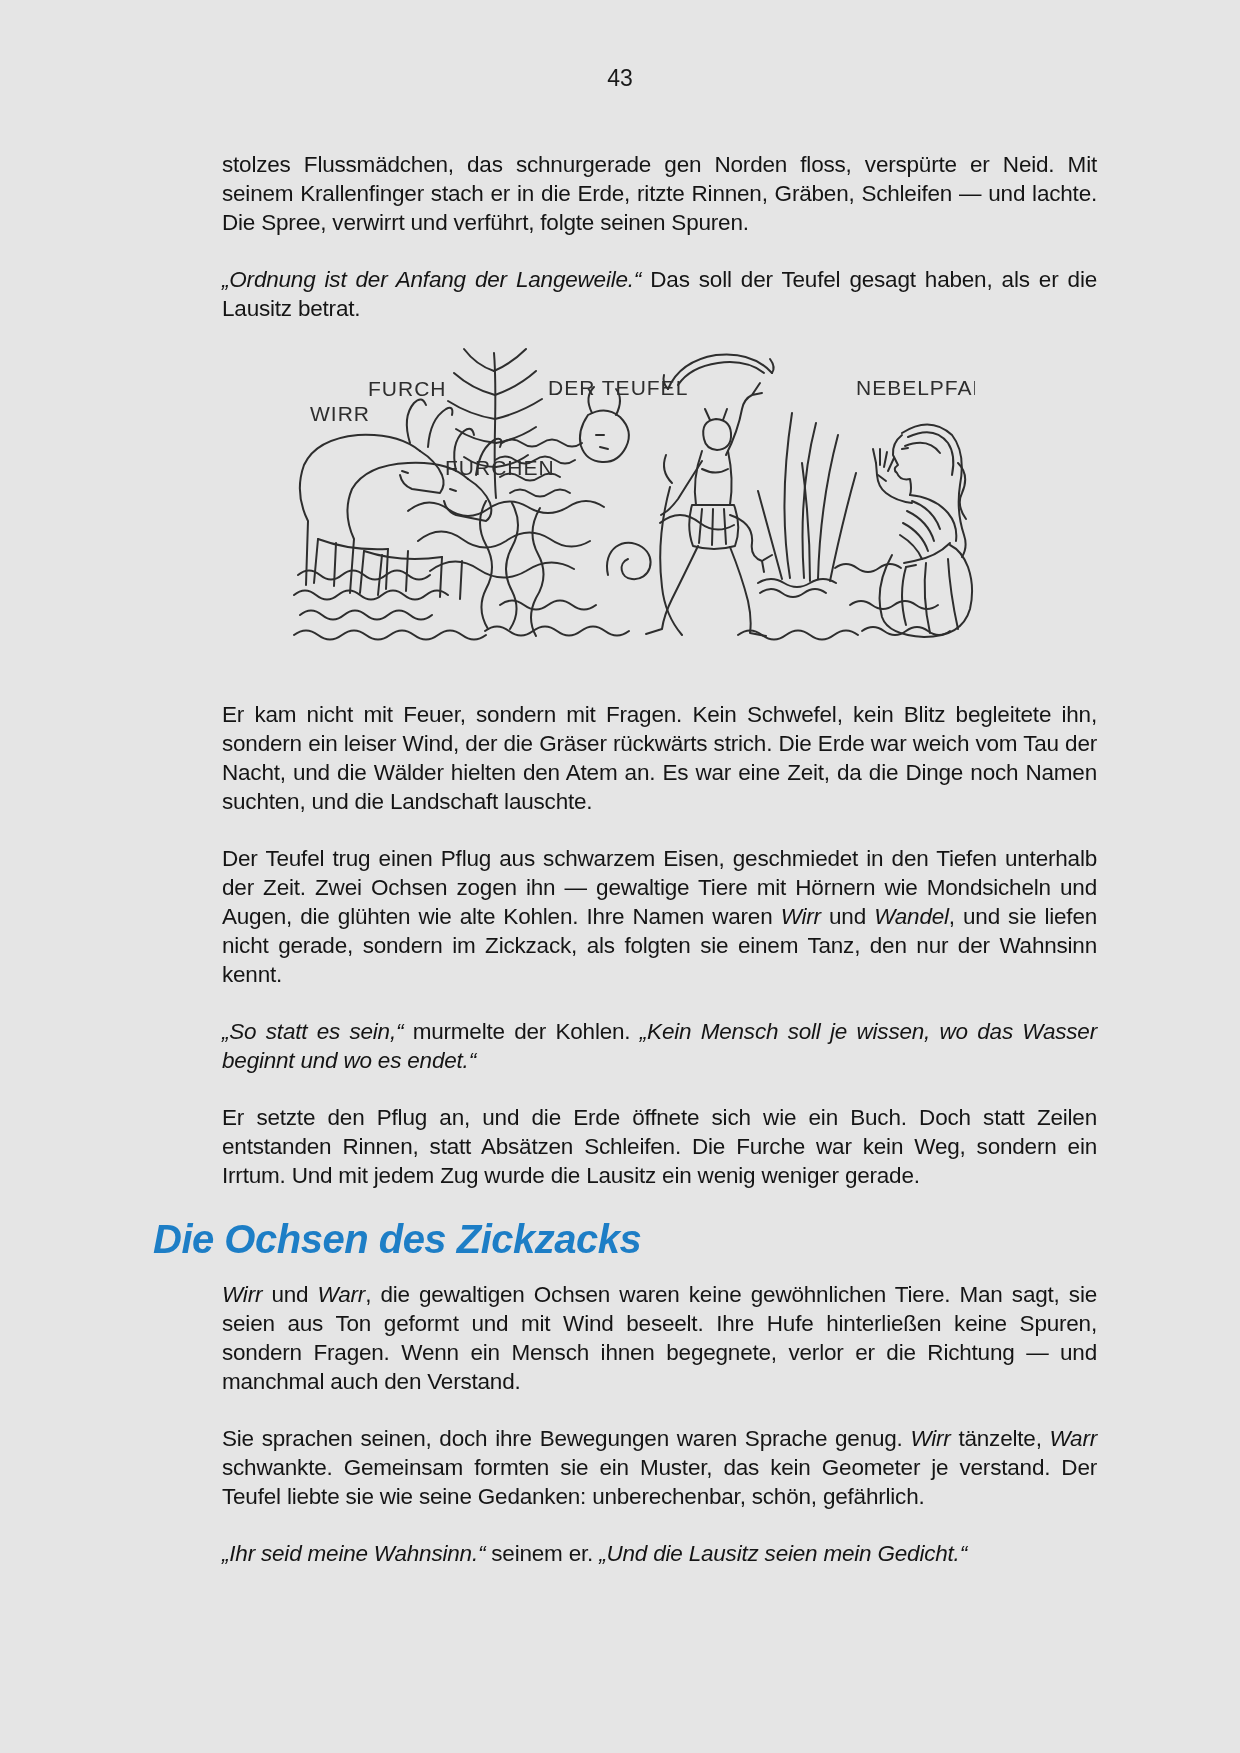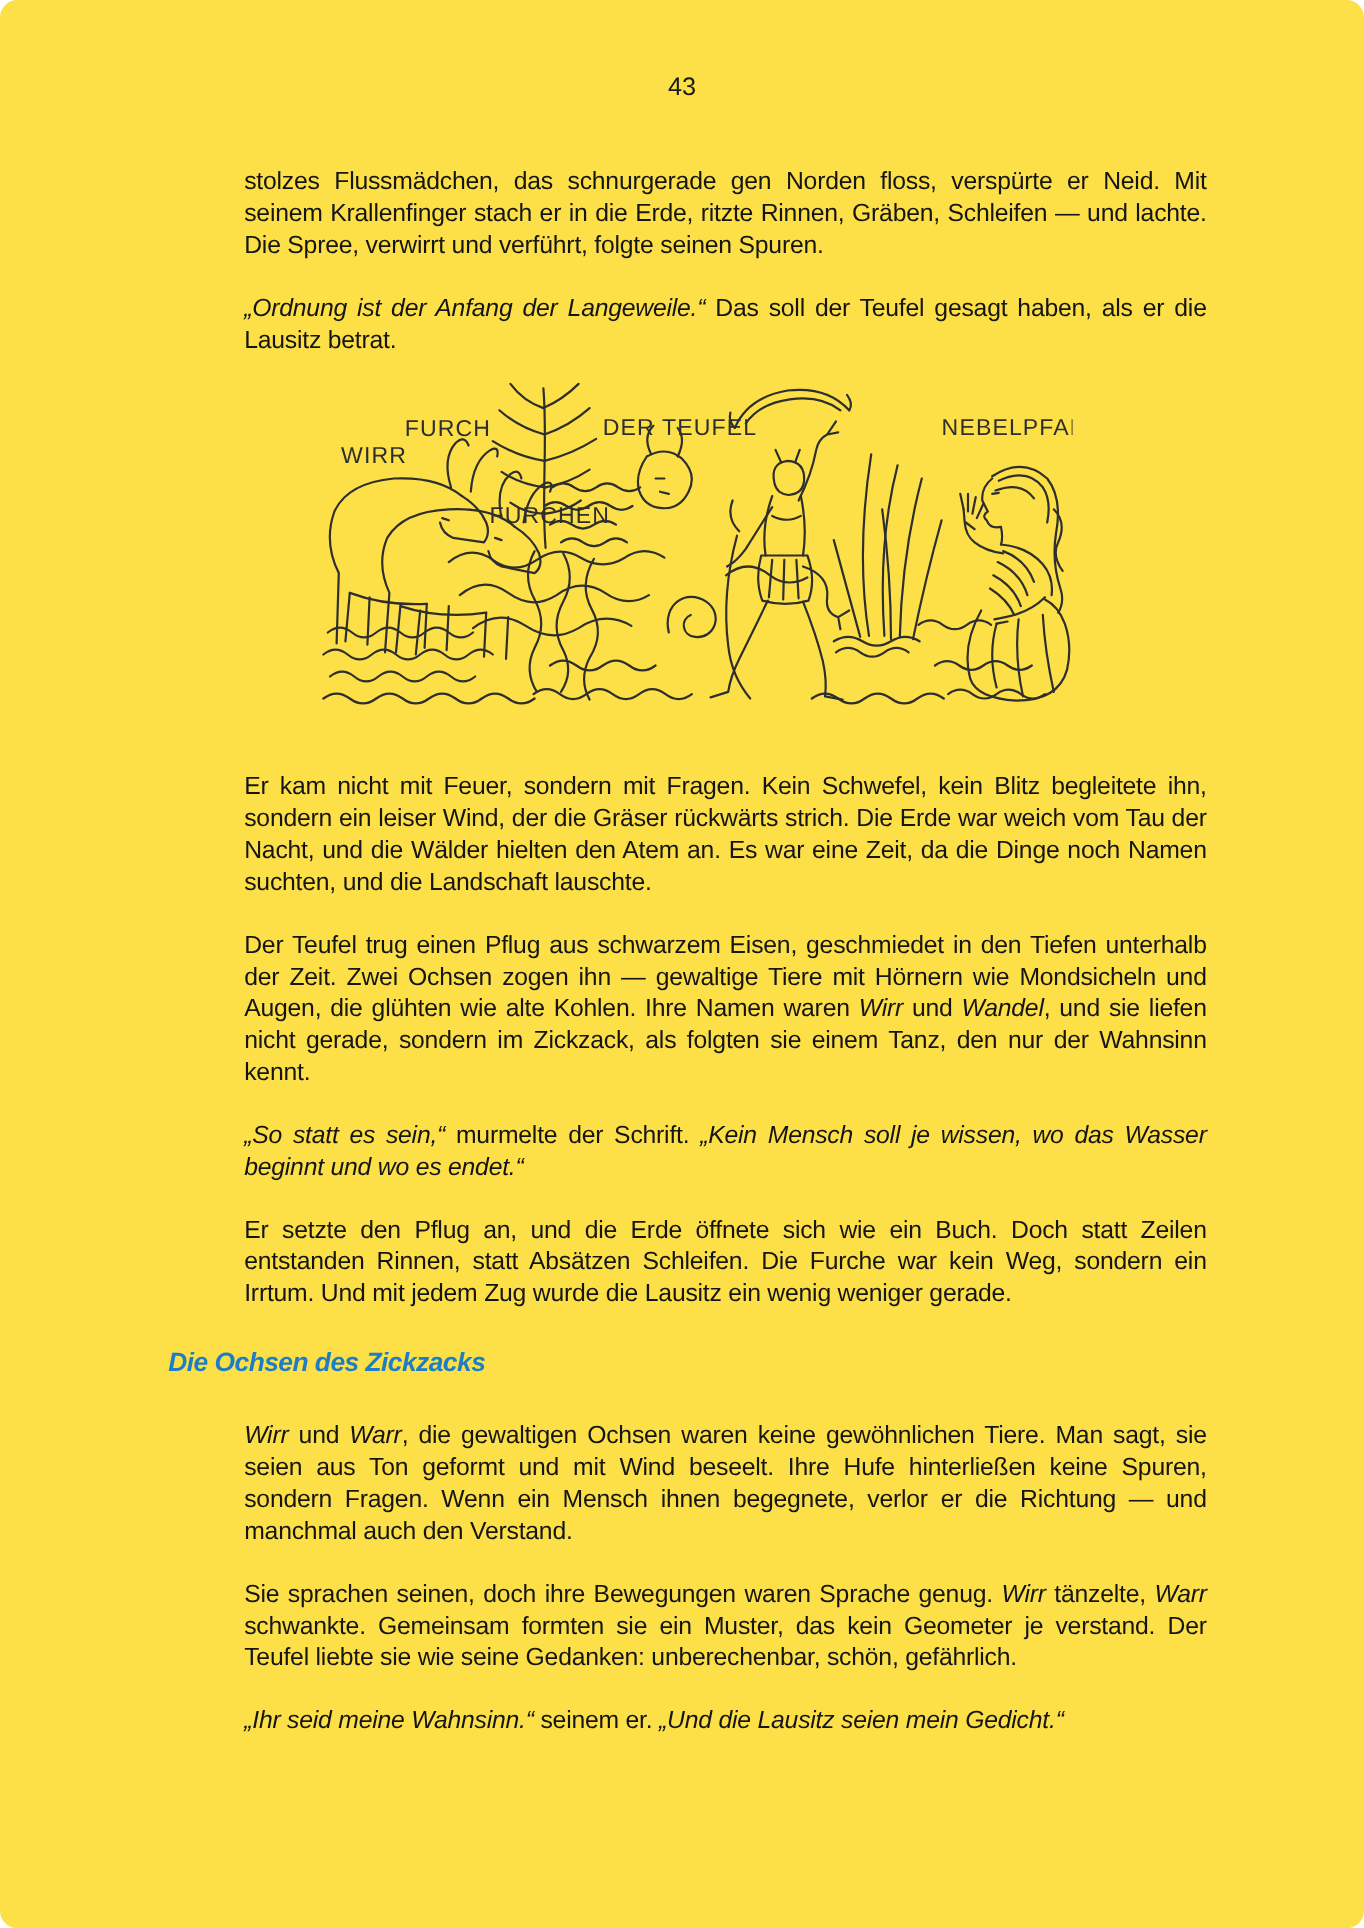--- a/index.html
+++ b/index.html
@@ -1,23 +1,22 @@
 <!DOCTYPE html>
 <html lang="de"><head>
 <meta charset="utf-8">
 <style>
   html,body{margin:0;padding:0;background:#ffffff;}
   .page{
     position:relative;
     width:1240px;height:1753px;
-    background:#fde047;
+    background:#e5e5e5;
     overflow:hidden;
     font-family:"Liberation Sans","DejaVu Sans",sans-serif;
     color:#151515;
-    border-radius:16px;
   }
   .pagenum{
     padding-top:64px;margin-bottom:57px;
     text-align:center;
     font-size:23px;line-height:29px;color:#1a1a1a;
   }
   .content{margin:0 143px 0 222px;}
   p.body{
     font-size:22.5px;line-height:29px;
     letter-spacing:-0.2px;
@@ -30,24 +29,24 @@
     margin:-8px 0 57px 68px;
     width:685px;height:300px;
     padding:0;
   }
   .st{fill:none;stroke:#2e2e2e;stroke-width:2;stroke-linecap:round;stroke-linejoin:round;}
   .lbl{
     font-family:"Liberation Sans","DejaVu Sans",sans-serif;
     font-size:21px;letter-spacing:1px;fill:#2e2e2e;
   }
   h2.heading{
-    margin:18px 0 30px -69px;
+    margin:18px 0 20px -69px;
     font-family:"Liberation Sans","DejaVu Sans",sans-serif;
     font-style:italic;font-weight:700;
-    font-size:24px;line-height:42px;
+    font-size:40px;line-height:42px;
     letter-spacing:-0.5px;
     color:#1d7ec6;
   }
 </style>
 </head>
 <body>
 
 <div class="page">
 
   <div class="pagenum">43</div>
@@ -181,21 +180,21 @@
           <text class="lbl" x="258" y="52">DER TEUFEL</text>
           <text class="lbl" x="566" y="52">NEBELPFAD</text>
         </g>
       </svg>
     </figure>
 
     <p class="body">Er kam nicht mit Feuer, sondern mit Fragen. Kein Schwefel, kein Blitz begleitete ihn, sondern ein leiser Wind, der die Gräser rückwärts strich. Die Erde war weich vom Tau der Nacht, und die Wälder hielten den Atem an. Es war eine Zeit, da die Dinge noch Namen suchten, und die Landschaft lauschte.</p>
 
     <p class="body"><span>Der Teufel trug einen Pflug aus schwarzem Eisen, geschmiedet in den Tiefen unterhalb der Zeit. Zwei Ochsen zogen ihn — gewaltige Tiere mit Hörnern wie Mondsicheln und Augen, die glühten wie alte Kohlen. Ihre Namen waren </span><i>Wirr</i><span> und </span><i>Wandel</i><span>, und sie liefen nicht gerade, sondern im Zickzack, als folgten sie einem Tanz, den nur der Wahnsinn kennt.</span></p>
 
-    <p class="body"><i>„So statt es sein,“</i><span> murmelte der Schrift. </span><i>„Kein Mensch soll je wissen, wo das Wasser beginnt und wo es endet.“</i></p>
+    <p class="body"><i>„So statt es sein,“</i><span> murmelte der Kohlen. </span><i>„Kein Mensch soll je wissen, wo das Wasser beginnt und wo es endet.“</i></p>
 
     <p class="body">Er setzte den Pflug an, und die Erde öffnete sich wie ein Buch. Doch statt Zeilen entstanden Rinnen, statt Absätzen Schleifen. Die Furche war kein Weg, sondern ein Irrtum. Und mit jedem Zug wurde die Lausitz ein wenig weniger gerade.</p>
 
     <h2 class="heading" style="color: rgb(29, 126, 198);">Die Ochsen des Zickzacks</h2>
 
     <p class="body"><i>Wirr</i><span> und </span><i>Warr</i><span>, die gewaltigen Ochsen waren keine gewöhnlichen Tiere. Man sagt, sie seien aus Ton geformt und mit Wind beseelt. Ihre Hufe hinterließen keine Spuren, sondern Fragen. Wenn ein Mensch ihnen begegnete, verlor er die Richtung — und manchmal auch den Verstand.</span></p>
 
     <p class="body"><span>Sie sprachen seinen, doch ihre Bewegungen waren Sprache genug. </span><i>Wirr</i><span> tänzelte, </span><i>Warr</i><span> schwankte. Gemeinsam formten sie ein Muster, das kein Geometer je verstand. Der Teufel liebte sie wie seine Gedanken: unberechenbar, schön, gefährlich.</span></p>
 
     <p class="body"><i>„Ihr seid meine Wahnsinn.“</i><span> seinem er. </span><i>„Und die Lausitz seien mein Gedicht.“</i></p>

